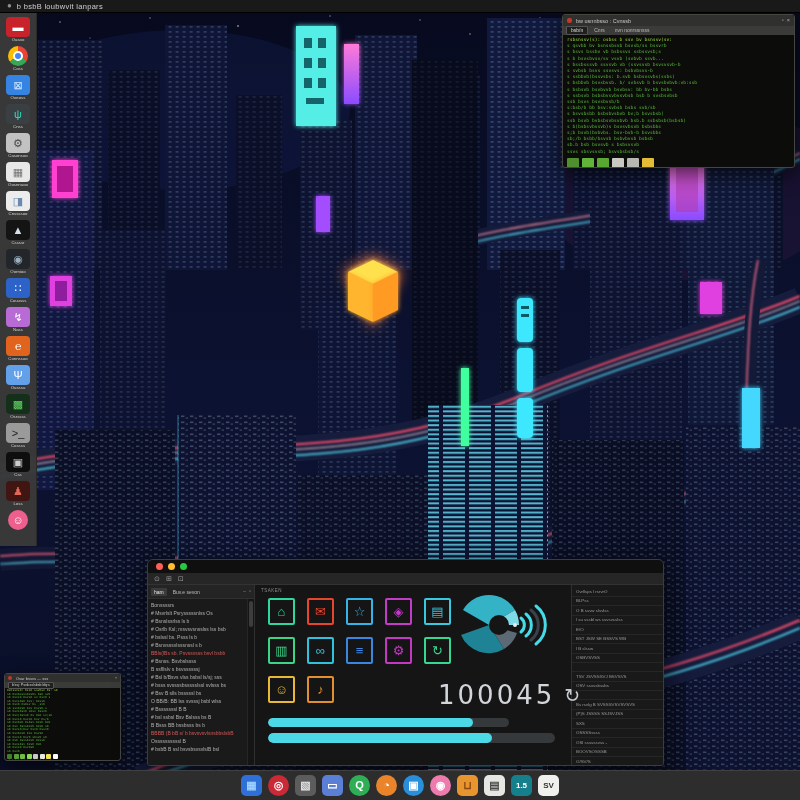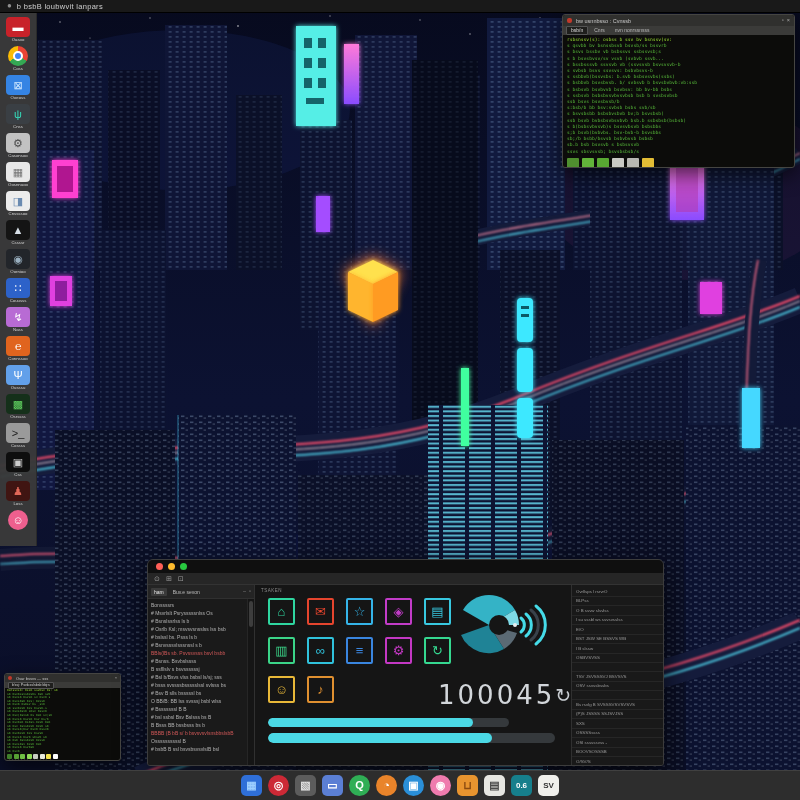--- a/index.html
+++ b/index.html
@@ -89,21 +89,21 @@
   #sb-scroll{width:6px;background:#151515;border-left:1px solid #262626;position:relative;flex:none;}
   #sb-scroll .thumb{position:absolute;left:1px;top:2px;width:4px;height:26px;background:#3d3d3d;border-radius:2px;}
 
   #mw-center{flex:1;background:#151515;position:relative;min-width:0;}
   #panel-label{position:absolute;left:6px;top:3px;font-size:4.5px;color:#8a8a8a;letter-spacing:.5px;}
   #igrid{position:absolute;left:13px;top:13px;display:grid;grid-template-columns:repeat(5,27px);
          grid-auto-rows:27px;gap:12px 12px;}
   .gi{border:2px solid;border-radius:2px;display:flex;align-items:center;justify-content:center;
       font-size:13px;line-height:1;box-sizing:border-box;}
   #gauge{position:absolute;left:198px;top:2px;}
-  #counter-row{position:absolute;left:183px;top:97px;display:flex;align-items:center;}
+  #counter-row{position:absolute;left:183px;top:97px;display:flex;align-items:center;gap:9px;}
   #counter{font-family:"DejaVu Sans",sans-serif;font-size:26px;color:#d2d6da;letter-spacing:3px;
            line-height:1;font-weight:400;}
   #refresh{font-size:19px;color:#c8cdd2;line-height:1;}
   .bar{position:absolute;left:13px;background:#35393c;border-radius:5px;overflow:hidden;}
   .bar .pfill{height:100%;background:#4bd9e5;border-radius:5px;}
   #bar1{top:133px;height:9px;}
   #bar2{top:148px;height:10px;}
 
   #mw-right{width:92px;background:#191919;border-left:1px solid #303030;flex:none;
             padding-top:2px;box-sizing:border-box;overflow:hidden;}
@@ -589,17 +589,17 @@
       <div class="tbi" style="background: rgb(47, 111, 216); color: rgb(159, 208, 255);">▦</div>
       <div class="tbi circ" style="background: rgb(204, 41, 54); color: rgb(255, 255, 255);">◎</div>
       <div class="tbi" style="background: rgb(92, 92, 92); color: rgb(224, 224, 224);">▧</div>
       <div class="tbi" style="background: rgb(91, 127, 212); color: rgb(255, 255, 255);">▭</div>
       <div class="tbi circ" style="background: rgb(47, 174, 85); color: rgb(255, 255, 255);">Q</div>
       <div class="tbi circ" style="background: rgb(233, 132, 42); color: rgb(255, 255, 255);">◔</div>
       <div class="tbi circ" style="background: rgb(42, 143, 216); color: rgb(255, 255, 255);">▣</div>
       <div class="tbi circ" style="background: rgb(239, 123, 174); color: rgb(255, 255, 255);">◉</div>
       <div class="tbi" style="background: rgb(232, 148, 47); color: rgb(138, 74, 16);">⊔</div>
       <div class="tbi" style="background: rgb(230, 230, 226); color: rgb(74, 74, 74);">▤</div>
-      <div class="tbi txt" style="background: rgb(22, 127, 140); color: rgb(255, 255, 255);">0.6</div>
+      <div class="tbi txt" style="background: rgb(22, 127, 140); color: rgb(255, 255, 255);">1.5</div>
       <div class="tbi txt" style="background: rgb(240, 240, 236); color: rgb(51, 51, 51);">SV</div>
     </div>
 
 </div>
 
 </body></html>

